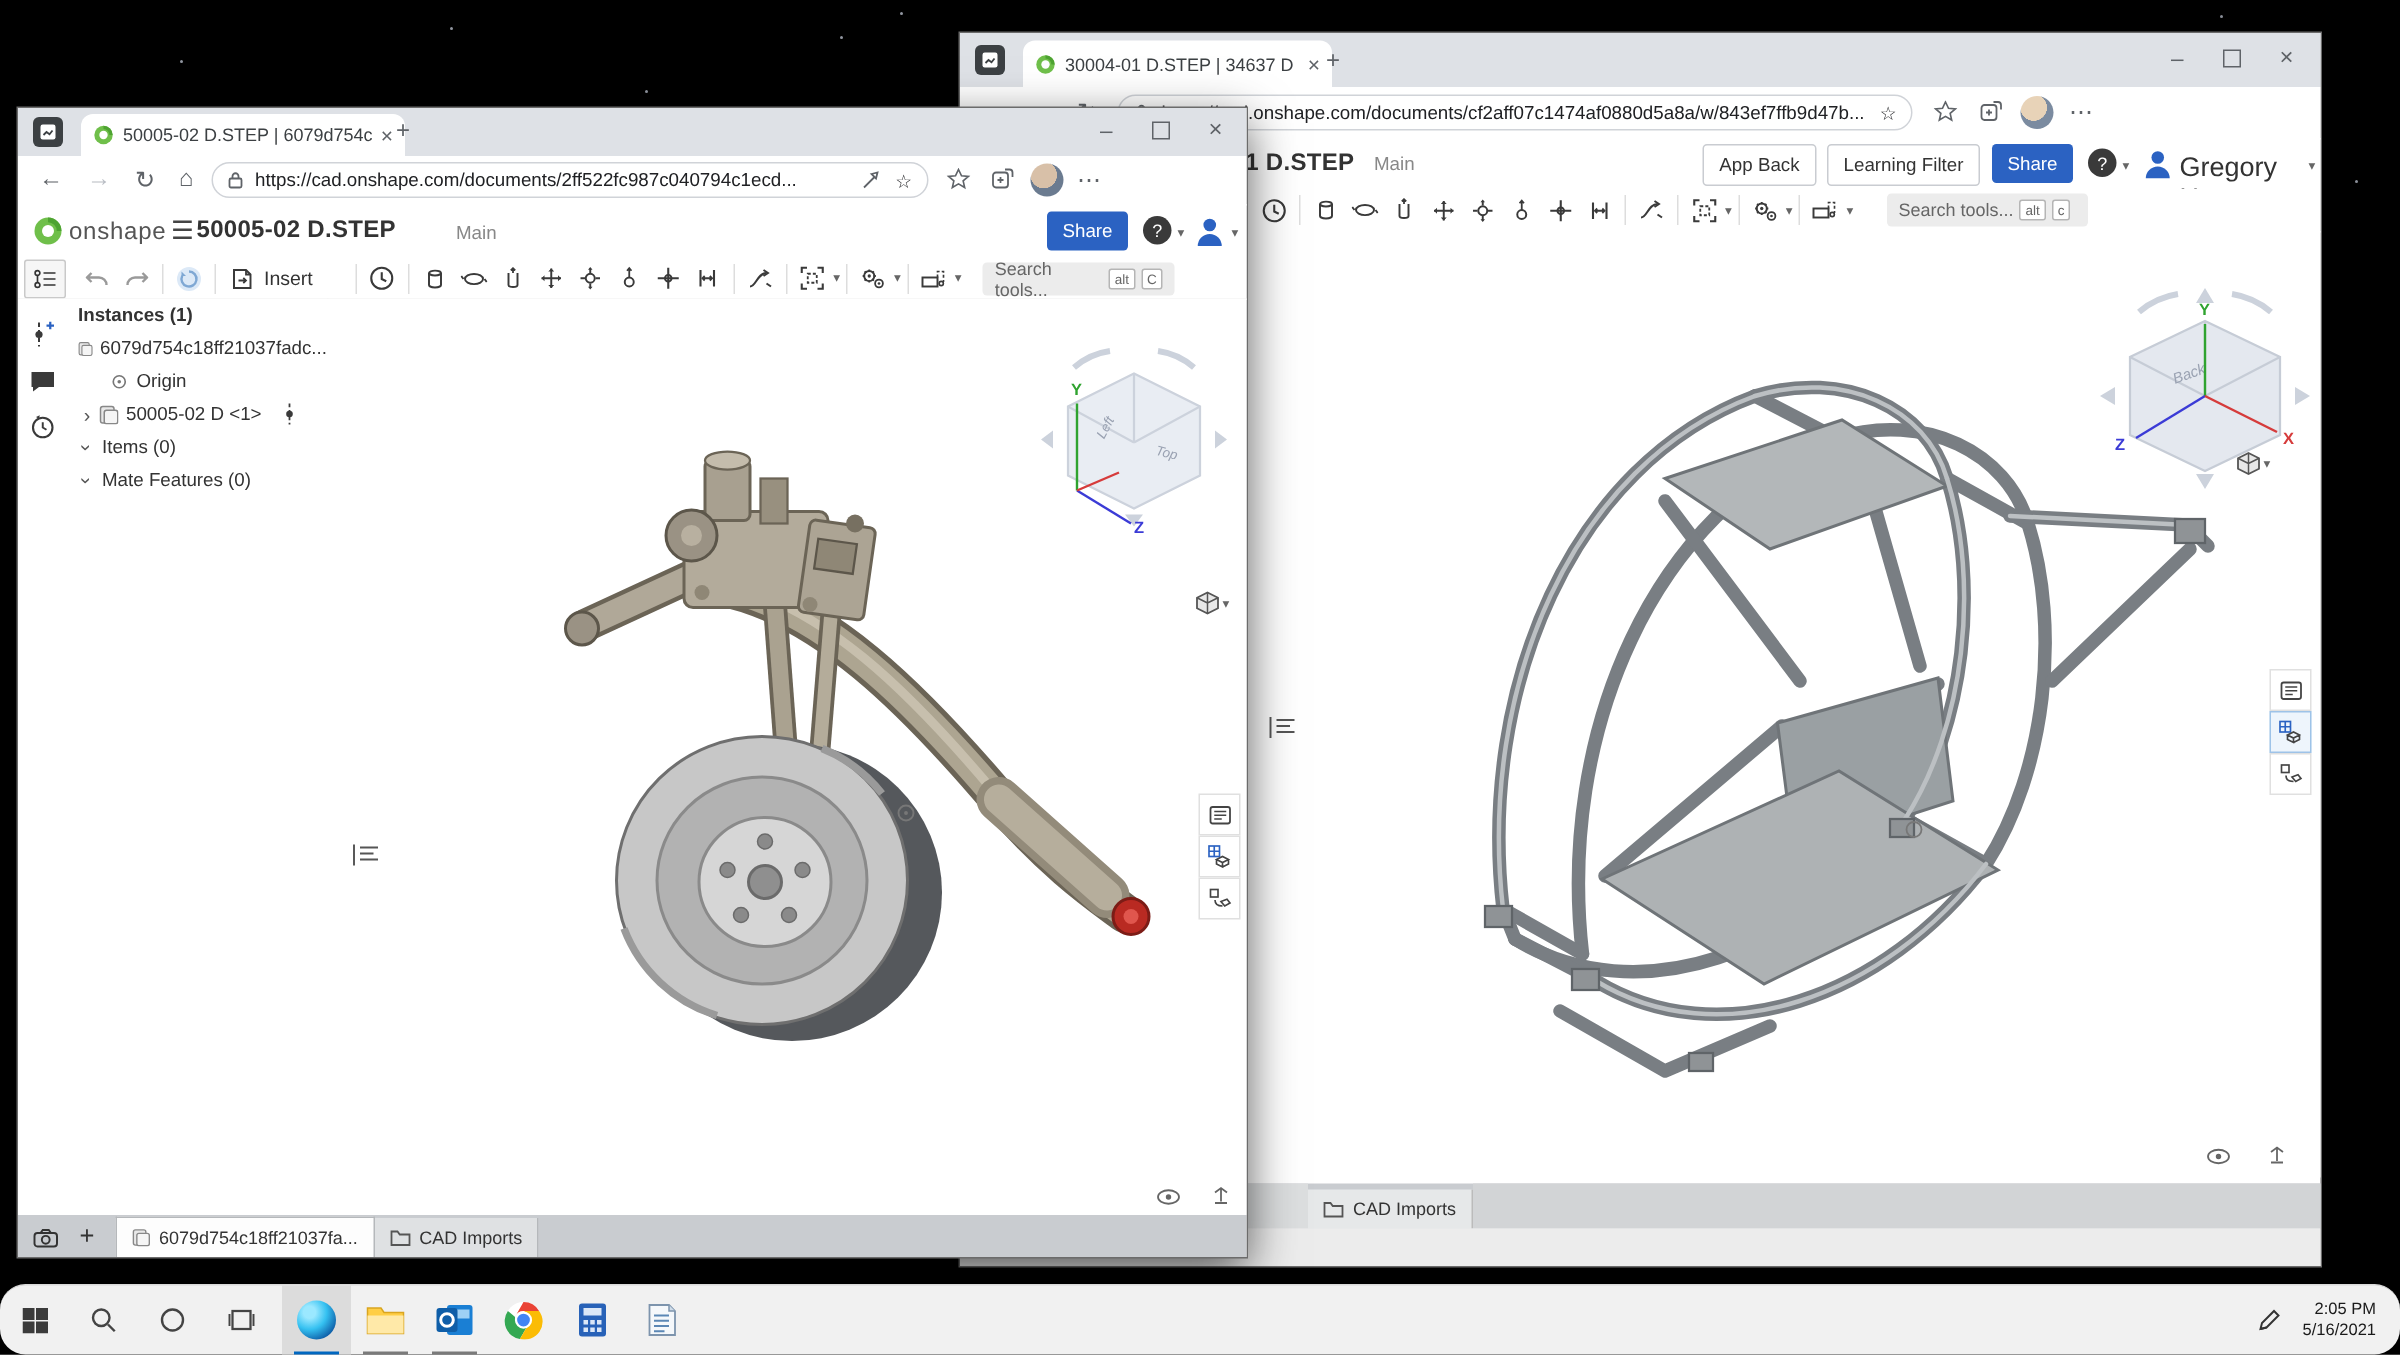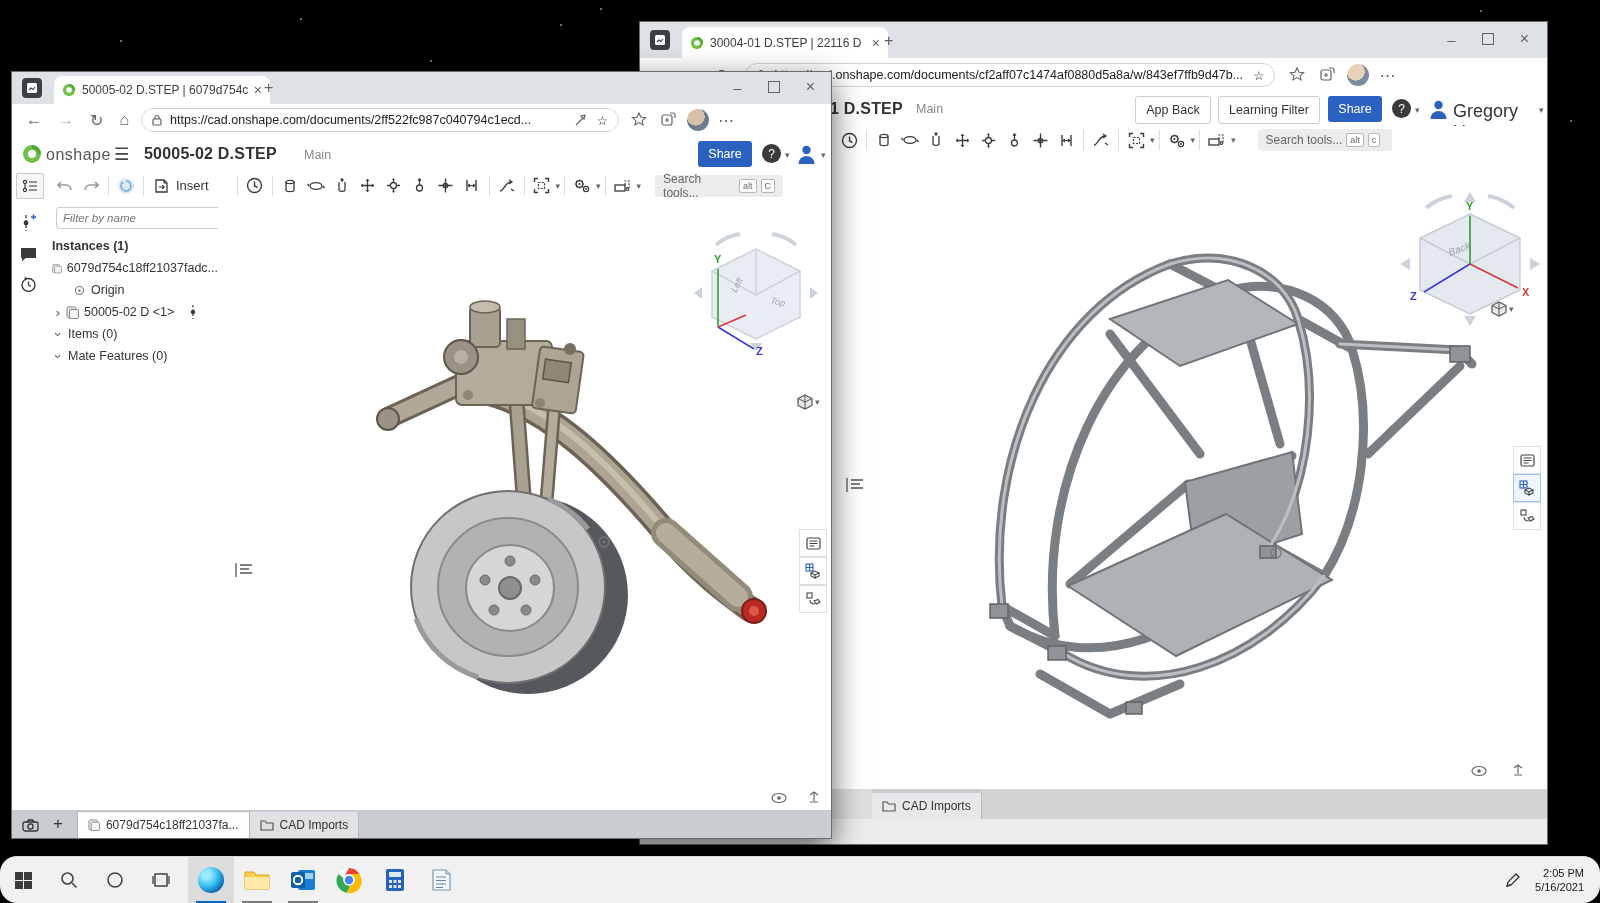--- a/index.html
+++ b/index.html
@@ -93,21 +93,21 @@
           <rect x="1" y="1" width="10" height="10" rx="1.5" fill="#fff"></rect>
           <path d="M3 8l2-2 2 1.5L9 5" stroke="#3c4043" stroke-width="1.2" fill="none"></path>
         </svg>
     </div>
     <div class="btab" style="left:42px;top:5px;width:190px;height:31px">
       <svg width="14" height="14" viewBox="0 0 16 16">
           <circle cx="8" cy="8" r="7" fill="#6fbf4a"></circle>
           <circle cx="8" cy="8" r="3.2" fill="#fff"></circle>
           <path d="M8 1a7 7 0 0 1 7 7h-2.5A4.5 4.5 0 0 0 8 3.5z" fill="#4ea332"></path>
         </svg>
-      <span class="t">30004-01 D.STEP | 22116 D</span>
+      <span class="t">30004-01 D.STEP | 34637 D</span>
       <span class="tabx">×</span>
     </div>
     <div class="abs" style="left:244px;top:10px;font-size:16px;color:#5f6368">+</div>
     <div class="wctl" style="right:18px;top:8px">
       <span style="font-size:15px">–</span>
       <span style="width:10px;height:10px;border:1px solid #5f6368;display:inline-block"></span>
       <span style="font-size:16px">×</span>
     </div>
   </div>
   <div class="urlbar" style="top:36px;height:34px">
@@ -440,21 +440,21 @@
   <div class="oshead" style="top:64px;height:36px">
     <span class="abs" style="left:10px;top:8px">
       <svg width="20" height="20" viewBox="0 0 20 20">
           <circle cx="10" cy="10" r="9" fill="#6fbf4a"></circle>
           <circle cx="10" cy="10" r="4" fill="#fff"></circle>
           <path d="M10 1a9 9 0 0 1 9 9h-3.2A5.8 5.8 0 0 0 10 4.2z" fill="#4ea332"></path>
         </svg>
       </span>
     <span class="abs" style="left:34px;top:10px;font-size:16px;color:#555;letter-spacing:.5px">onshape</span>
     <span class="abs" style="left:102px;top:8px;font-size:17px;color:#444">☰</span>
-    <span class="ostitle abs" style="left:132px;top:9px">50005-02 D.STEP</span>
+    <span class="ostitle abs" style="left:119px;top:9px">50005-02 D.STEP</span>
     <span class="osmain abs" style="left:284px;top:12px">Main</span>
     <div class="sharebtn abs" style="left:686px;top:5px;width:54px;height:26px">Share</div>
     <div class="abs" style="left:750px;top:8px;width:19px;height:19px;border-radius:50%;background:#3a3a3a;color:#fff;font-size:12px;display:flex;align-items:center;justify-content:center">?</div>
     <span class="caret abs" style="left:772px;top:14px">▾</span>
     <span class="abs" style="left:784px;top:7px">
       <svg width="21" height="21" viewBox="0 0 21 21">
           <circle cx="10.5" cy="7" r="4.2" fill="#2b62c2"></circle>
           <path d="M2.5 21a8 8 0 0 1 16 0z" fill="#2b62c2"></path>
         </svg>
       </span>
@@ -611,29 +611,20 @@
     <span style="margin-top:14px">
       <svg width="17" height="17" viewBox="0 0 17 17">
           <circle cx="8.5" cy="9" r="6.5" fill="none" stroke="#3a3a3a" stroke-width="1.4"></circle>
           <path d="M8.5 5.5V9l2.5 1.5" fill="none" stroke="#3a3a3a" stroke-width="1.3"></path>
           <path d="M4 2L6.5 .8 6 3.4z" fill="#3a3a3a"></path>
         </svg>
       </span>
   </div>
 
   <div class="panel" style="left:32px;top:127px;width:174px;bottom:28px">
-    <div style="display:flex;align-items:center;padding:8px 6px 6px 6px">
-      <svg width="14" height="13" viewBox="0 0 14 13">
-          <path d="M1 1h12L8.5 7v5l-3-1.5V7z" fill="none" stroke="#555" stroke-width="1.2"></path>
-        </svg>
-      <input style="flex: 1 1 0%; margin: 0px 6px; height: 20px; border: 1px solid rgb(204, 204, 204); border-radius: 3px; font-size: 11.5px; font-style: italic; color: rgb(136, 136, 136); padding: 0px 6px; outline: none;" placeholder="Filter by name">
-      <svg width="15" height="13" viewBox="0 0 15 13">
-          <path d="M1 2h13M1 5h13M1 8h13M1 11h9" stroke="#444" stroke-width="1.4"></path>
-        </svg>
-    </div>
     <div class="prow" style="padding-left:8px;font-weight:bold">
       <span>Instances (1)</span>
     </div>
     <div class="prow" style="padding-left:8px">
       <svg width="13" height="13" viewBox="0 0 13 13" style="margin-right:5px">
           <rect x="1" y="1" width="9" height="11" rx="1.5" fill="#e8e8e8" stroke="#888" stroke-width="1"></rect>
           <rect x="3.5" y="3.5" width="9" height="9" rx="1.5" fill="#f5f5f5" stroke="#888" stroke-width="1"></rect>
         </svg>
       <span>6079d754c18ff21037fadc...</span>
     </div>

